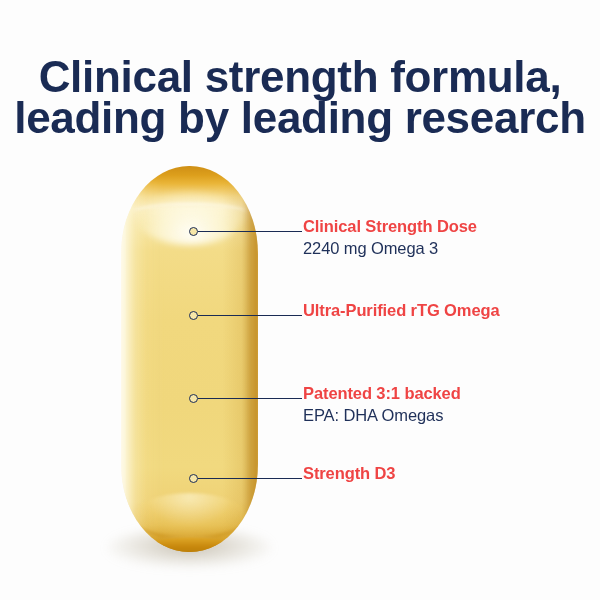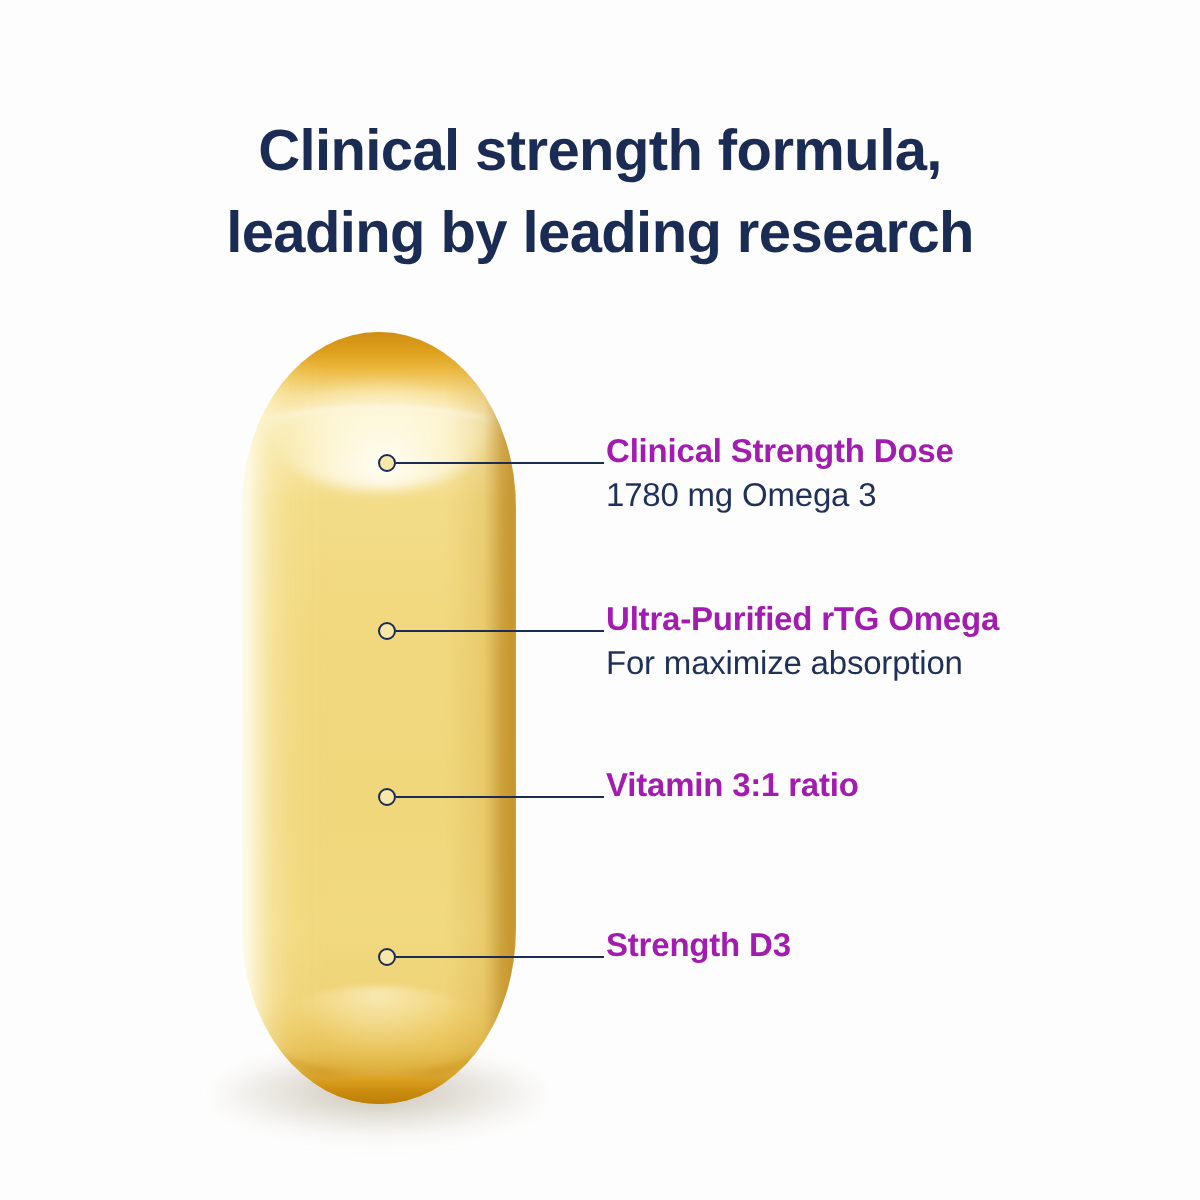--- a/index.html
+++ b/index.html
@@ -23,21 +23,21 @@
   }
 
   
   .headline {
     position: absolute;
     left: 0;
     top: 56px;
     width: 600px;
     text-align: center;
     color: #1a2b54;
-    font-size: 29px;
+    font-size: 44px;
     font-weight: 600;
     line-height: 41px;
     letter-spacing: -0.3px;
     white-space: nowrap;
   }
   .headline .hl-line { display: block; }
 
   
   .capsule-wrap {
     position: absolute;
@@ -204,21 +204,21 @@
 
   .callout .text {
     position: absolute;
     left: 114px;
     top: -12px;
     white-space: nowrap;
   }
 
   .callout .co-title {
     display: block;
-    color: #a21caf;
+    color: #ef4444;
     font-size: 16.5px;
     font-weight: 700;
     line-height: 22px;
     letter-spacing: -0.1px;
   }
 
   .callout .co-sub {
     display: block;
     color: #1f3059;
     font-size: 16.5px;
@@ -258,38 +258,38 @@
       <div class="cap-bottom-arc"></div>
       <div class="cap-foot"></div>
     </div>
   </div>
 
   <div class="callout" id="callout-0">
     <span class="marker"></span>
     <span class="leader"></span>
     <span class="text">
       <span class="co-title">Clinical Strength Dose</span>
-      <span class="co-sub">1780 mg Omega 3</span>
+      <span class="co-sub">2240 mg Omega 3</span>
     </span>
   </div>
 
   <div class="callout" id="callout-1">
     <span class="marker"></span>
     <span class="leader"></span>
     <span class="text">
       <span class="co-title">Ultra-Purified rTG Omega</span>
-      <span class="co-sub">For maximize absorption</span>
     </span>
   </div>
 
   <div class="callout" id="callout-2">
     <span class="marker"></span>
     <span class="leader"></span>
     <span class="text">
-      <span class="co-title">Vitamin 3:1 ratio</span>
+      <span class="co-title">Patented 3:1 backed</span>
+      <span class="co-sub">EPA: DHA Omegas</span>
     </span>
   </div>
 
   <div class="callout" id="callout-3">
     <span class="marker"></span>
     <span class="leader"></span>
     <span class="text">
       <span class="co-title">Strength D3</span>
     </span>
   </div>

